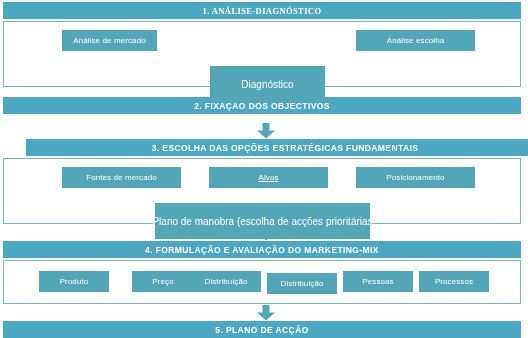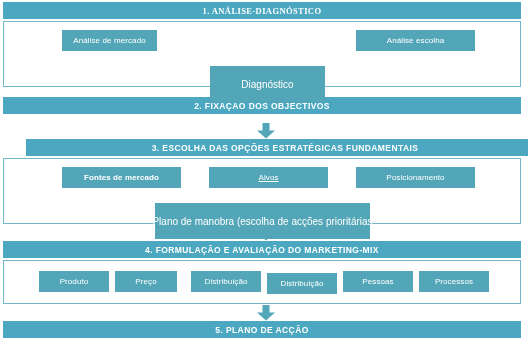--- a/index.html
+++ b/index.html
@@ -118,42 +118,42 @@
     <svg width="22" height="16" viewBox="0 0 22 16" xmlns="http://www.w3.org/2000/svg">
       <path d="M7.5 0 L14.5 0 L14.5 7.5 L20 7.5 L11 15.5 L2 7.5 L7.5 7.5 Z" fill="#53a6b7"></path>
     </svg>
   </div>
 
   <div class="section-header" style="top:139px;margin-left:23px;">3. ESCOLHA DAS OPÇÕES ESTRATÉGICAS FUNDAMENTAIS</div>
 
   <div class="panel" style="top:158px; height:66px;">
   </div>
 
-  <div class="chip" style="top:167px; left:62px; width:119px;font-weight:bold;">Fontes de mercado</div>
+  <div class="chip" style="top:167px; left:62px; width:119px;">Fontes de mercado</div>
 
   <div class="chip" style="top:167px; left:209px; width:119px;text-decoration:underline;">Alvos</div>
 
   <div class="chip" style="top:167px; left:356px; width:119px;">Posicionamento</div>
 
   <div class="straddle" style="top:203px; left:155px; width:215px;text-align:right;">Plano de manobra (escolha de acções prioritárias</div>
 
   <div class="arrow" style="top:225px;">
     <svg width="22" height="16" viewBox="0 0 22 16" xmlns="http://www.w3.org/2000/svg">
       <path d="M7.5 0 L14.5 0 L14.5 7.5 L20 7.5 L11 15.5 L2 7.5 L7.5 7.5 Z" fill="#53a6b7"></path>
     </svg>
   </div>
 
   <div class="section-header" style="top:241px;">4. FORMULAÇÃO E AVALIAÇÃO DO MARKETING-MIX</div>
 
   <div class="panel" style="top:260px; height:44px;">
   </div>
 
   <div class="chip" style="top:271px; left:39px; width:70px;">Produto</div>
 
-  <div class="chip" style="top:271px; left:115px; width:62px;text-align:center;">Preço</div>
+  <div class="chip" style="top:271px; left:132px; width:62px;text-align:center;">Preço</div>
 
   <div class="chip" style="top:271px; left:191px; width:70px;">Distribuição</div>
 
   <div class="chip" style="top:273px; left:267px; width:70px;">Distribuição</div>
 
   <div class="chip" style="top:271px; left:343px; width:70px;">Pessoas</div>
 
   <div class="chip" style="top:271px; left:419px; width:70px;">Processos</div>
 
   <div class="arrow" style="top:305px;">

